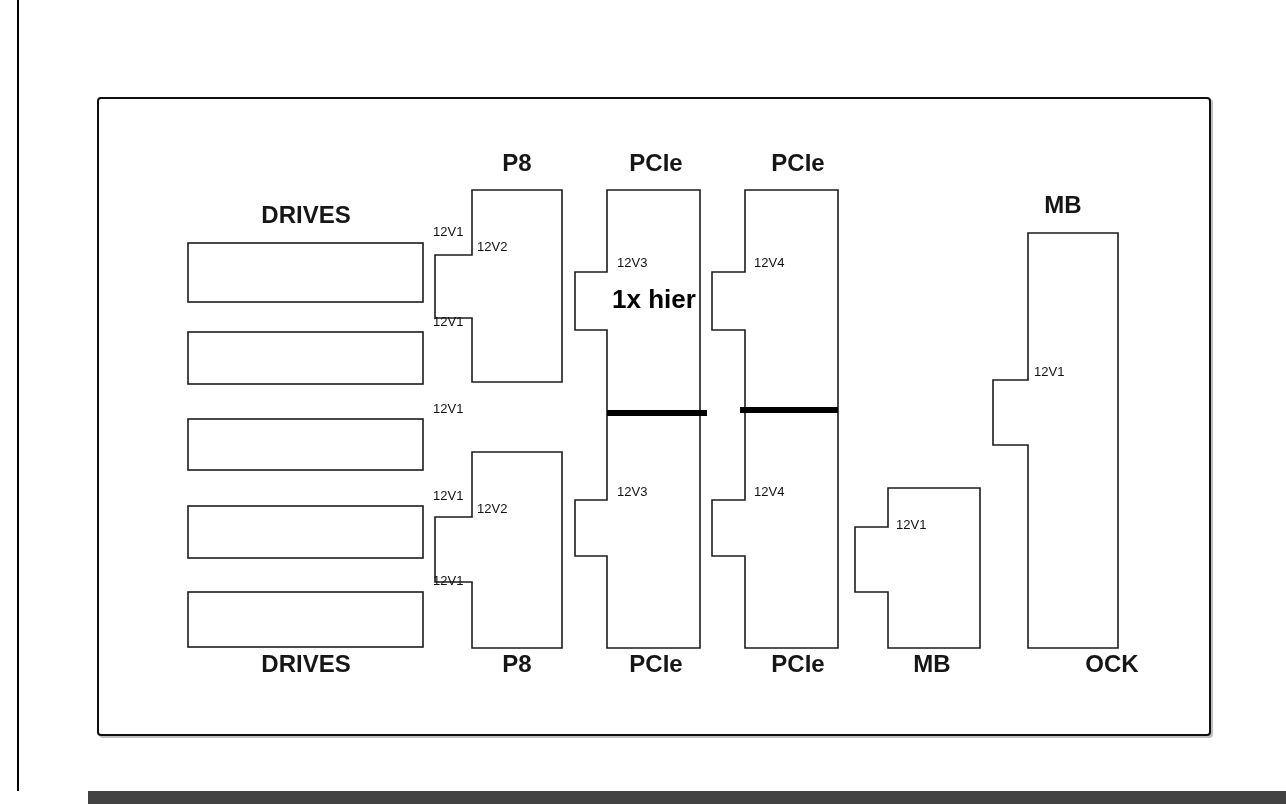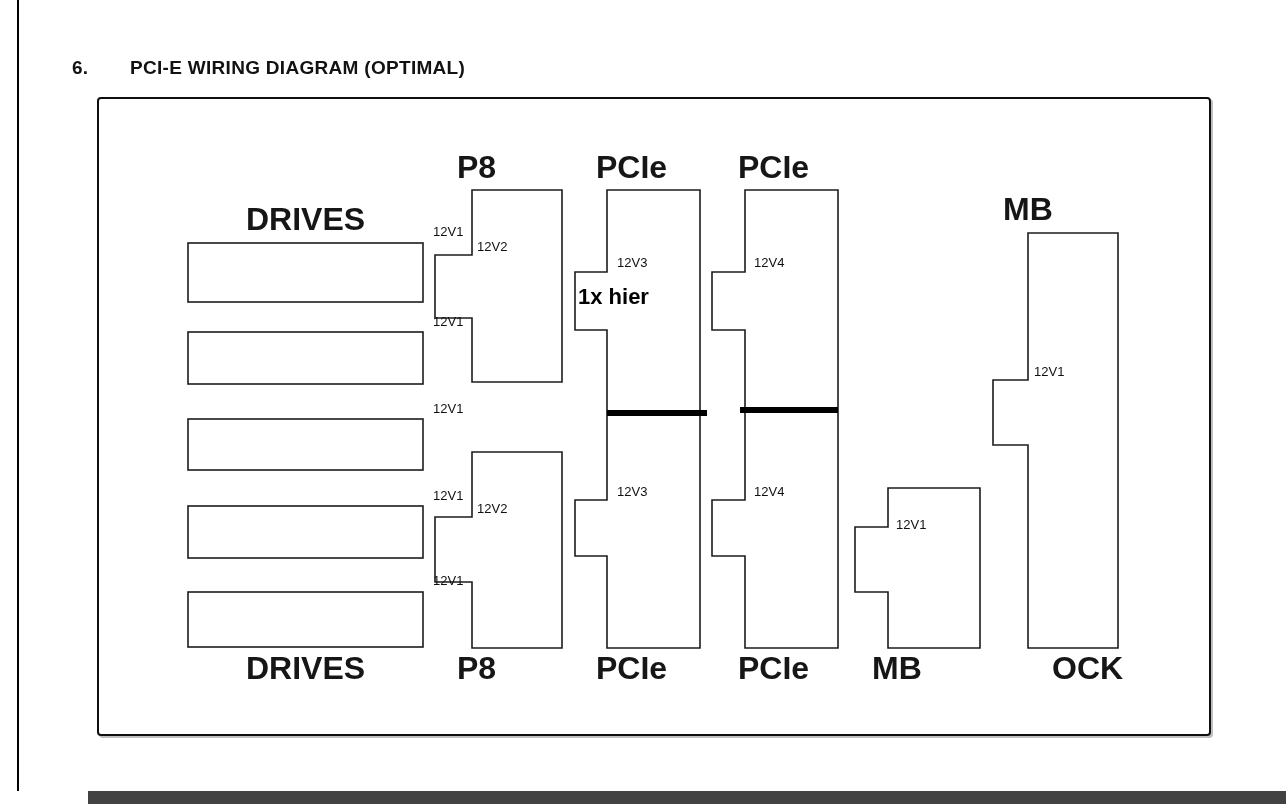--- a/index.html
+++ b/index.html
@@ -26,48 +26,45 @@
 
   .diagram-frame {
     position: absolute; left: 97px; top: 97px; width: 1114px; height: 639px;
     border: 2px solid #0f0f0f; border-radius: 4px; background: #fff;
     box-shadow: 2px 2px 0 rgba(0,0,0,0.25);
   }
 
   svg.wires { position: absolute; left: 0; top: 0; width: 1286px; height: 804px; }
 
   .biglabel {
-    position: absolute; width: 120px; 
-    font-size: 32px; font-weight: bold; color: #161616; white-space: nowrap;
+    position: absolute; width: 120px; text-align: center;
+    font-size: 24px; font-weight: bold; color: #161616; white-space: nowrap;
   }
   .portlabel {
     position: absolute; font-size: 13px; font-weight: normal; color: #111;
     white-space: nowrap;
     margin-left: 40px;
   }
   .annotation {
-    position: absolute; left: 578px; top: 284px;
-    font-size: 22px; font-weight: bold; color: #000; white-space: nowrap;
+    position: absolute; left: 612px; top: 284px;
+    font-size: 26px; font-weight: bold; color: #000; white-space: nowrap;
   }
 
   .footer-bar {
     position: absolute; left: 88px; top: 791px; width: 1198px; height: 13px;
     background: #424242;
   }
 </style>
 </head>
 <body>
 
 <div id="page">
 
   <div class="left-rule"></div>
 
-  <div class="heading">
-    <span class="num">6.</span><span>PCI-E WIRING DIAGRAM (OPTIMAL)</span>
-  </div>
 
   <div class="diagram-frame"></div>
 
   <svg class="wires" viewBox="0 0 1286 804">
     <g fill="#ffffff" stroke="#1c1c1c" stroke-width="1.6">
 
       <rect x="188" y="243" width="235" height="59"></rect>
       <rect x="188" y="332" width="235" height="52"></rect>
       <rect x="188" y="419" width="235" height="51"></rect>
       <rect x="188" y="506" width="235" height="52"></rect>

